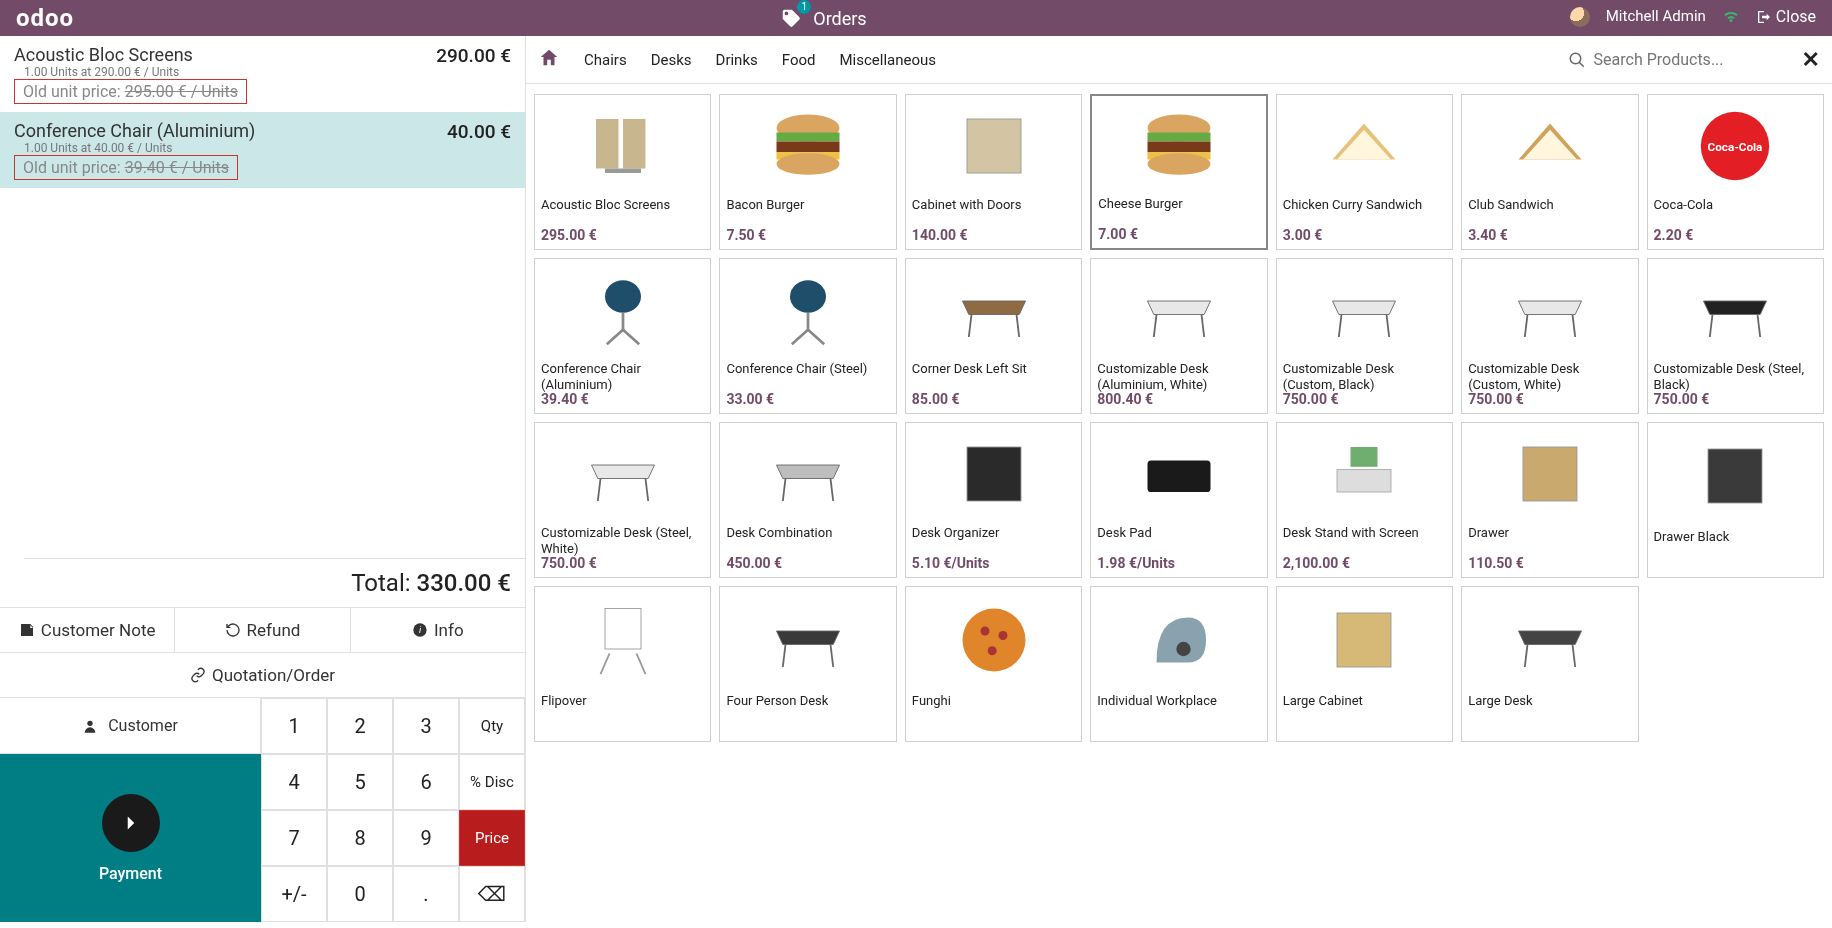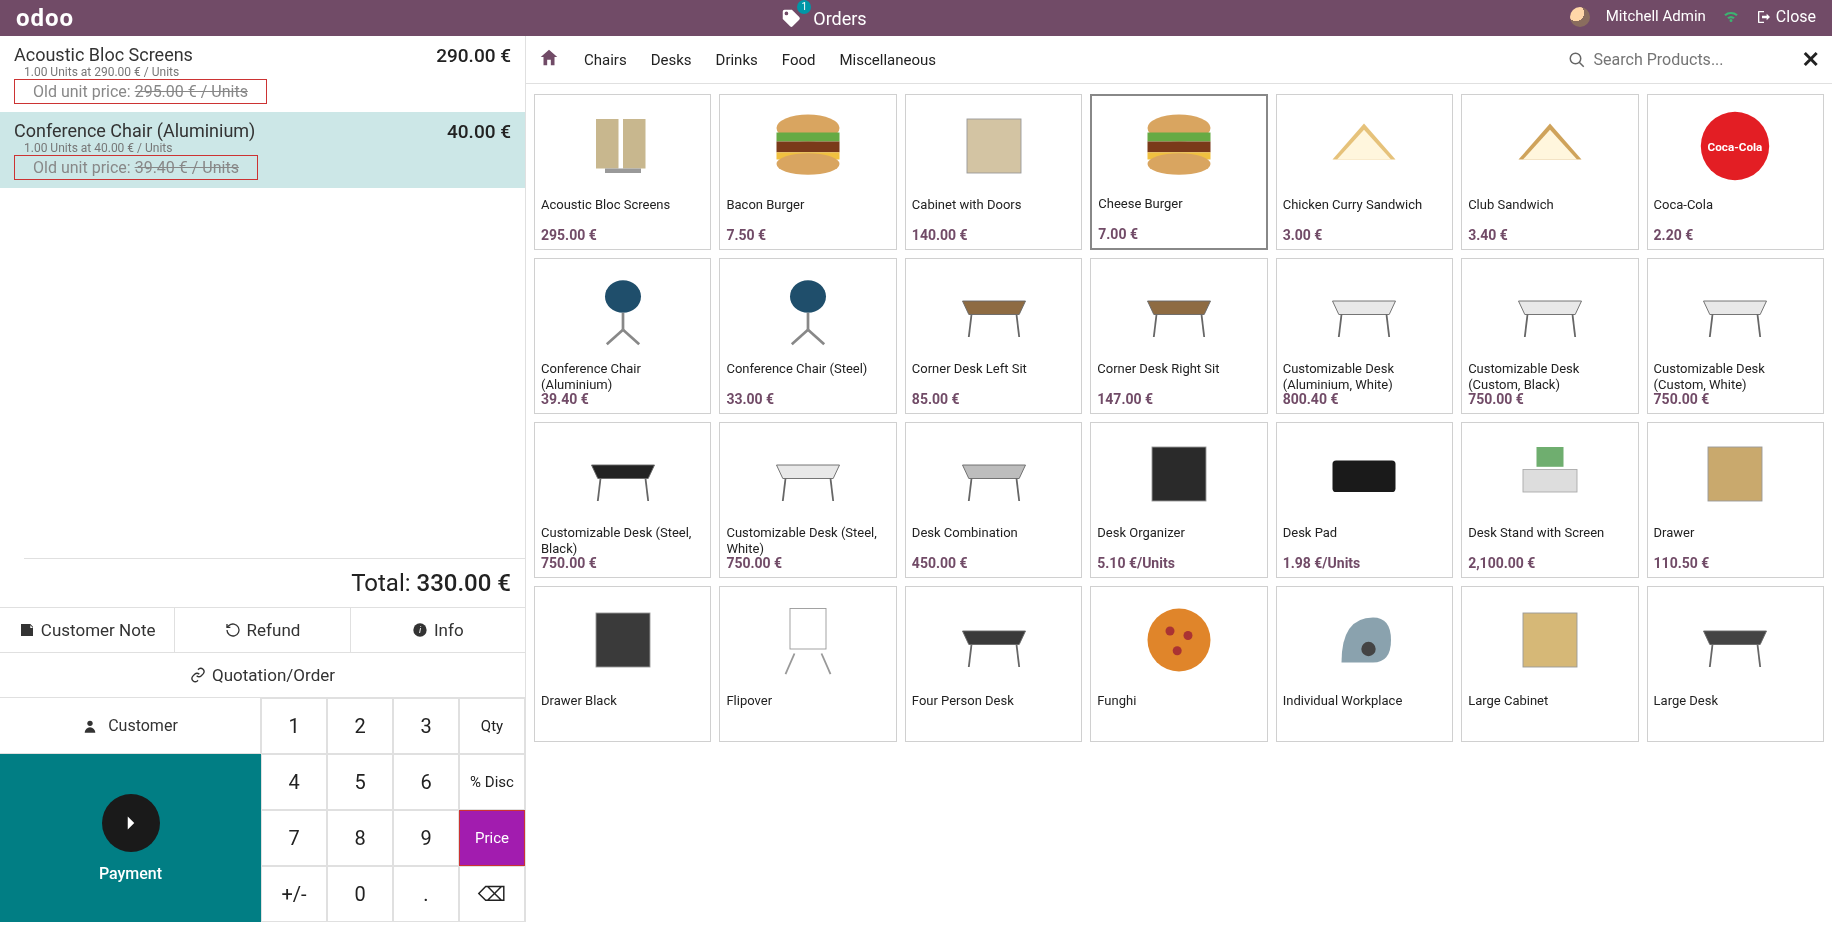--- a/index.html
+++ b/index.html
@@ -17,33 +17,33 @@
 .main { display: flex; height: calc(100vh - 42px); }
 .left-panel { width: 526px; display: flex; flex-direction: column; border-right: 1px solid #e0e0e0; }
 .order-items { flex: 1; overflow-y: auto; }
 .order-item { padding: 8px 14px; position: relative; }
 .order-item.selected { background: #cce7e7; }
 .order-item .title { font-size: 18px; color: #333; }
 .order-item .price { position: absolute; right: 14px; top: 8px; font-size: 19px; color: #222; font-weight: 500; }
 .order-item .sub { color: #777; font-size: 12px; padding-left: 10px; }
 .old-price { color: #888; font-size: 16px; padding-left: 10px; display: inline-block; }
 .old-price .strike { text-decoration: line-through; }
-.red-box { border: 1.5px solid #cc3333; padding: 2px 18px; display: inline-block; }
+.red-box { border: 1.5px solid #cc3333; padding: 2px 8px; display: inline-block; }
 .total-row { border-top: 1px solid #e0e0e0; padding: 10px 14px; font-size: 24px; text-align: right; color: #222; margin-left: 24px; }
 .action-row { display: flex; border-top: 1px solid #e0e0e0; }
 .action-row > div { flex: 1; text-align: center; padding: 12px 0; font-size: 17px; color: #333; border-right: 1px solid #e0e0e0; cursor: pointer; display: flex; align-items: center; justify-content: center; gap: 6px; }
 .action-row > div:last-child { border-right: none; }
 .quote-row { text-align: center; padding: 12px 0; font-size: 17px; color: #333; border-top: 1px solid #e0e0e0; display: flex; align-items: center; justify-content: center; gap: 6px; cursor: pointer; }
 .keypad-area { display: flex; border-top: 1px solid #e0e0e0; }
 .payment-btn { width: 264px; background: #017E84; color: #fff; display: flex; flex-direction: column; align-items: center; justify-content: center; gap: 12px; cursor: pointer; }
 .payment-circle { width: 58px; height: 58px; border-radius: 50%; background: #1a1a1a; display: flex; align-items: center; justify-content: center; }
 .keypad { display: grid; grid-template-columns: repeat(4, 66px); grid-auto-rows: 56px; }
 .keypad .key { border: 1px solid #e0e0e0; display: flex; align-items: center; justify-content: center; font-size: 20px; color: #222; cursor: pointer; background: #fff; }
 .keypad .label { font-size: 15px; }
-.keypad .key.price-active { background: #a21caf; color: #fff; border: 1.5px solid #cc3333; }
+.keypad .key.price-active { background: #b91c1c; color: #fff; border: 1.5px solid #cc3333; }
 .cust-row { display: flex; border-top: 1px solid #e0e0e0; height: 56px; }
 .cust-row .cust-btn { flex: 1; display: flex; align-items: center; justify-content: center; gap: 10px; font-size: 16px; color: #333; cursor: pointer; }
 
 .right-panel { flex: 1; display: flex; flex-direction: column; }
 .cat-bar { display: flex; align-items: center; border-bottom: 1px solid #e0e0e0; height: 48px; padding: 0 12px; gap: 24px; }
 .cat-bar .home { color: #714B67; cursor: pointer; }
 .cat-bar .cat { font-size: 15px; color: #222; cursor: pointer; }
 .cat-bar .search-wrap { margin-left: auto; display: flex; align-items: center; gap: 8px; }
 .cat-bar input { border: none; outline: none; font-size: 16px; color: #666; width: 200px; }
 .cat-bar .clear { font-size: 22px; font-weight: 700; color: #222; cursor: pointer; }
@@ -288,31 +288,20 @@
               <line x1="25" y1="55" x2="22" y2="80" stroke="#666" stroke-width="2"></line>
               <line x1="75" y1="55" x2="78" y2="80" stroke="#666" stroke-width="2"></line>
             </svg>
           </div>
           <div class="pname">Corner Desk Left Sit</div>
           <div class="pprice">85.00 €</div>
         </div>
         <div class="product">
           <div class="img">
             <svg width="90" height="90" viewBox="0 0 100 100">
-              <polygon points="15,40 85,40 78,55 22,55" fill="#8e6b42" stroke="#666"></polygon>
-              <line x1="25" y1="55" x2="22" y2="80" stroke="#666" stroke-width="2"></line>
-              <line x1="75" y1="55" x2="78" y2="80" stroke="#666" stroke-width="2"></line>
-            </svg>
-          </div>
-          <div class="pname">Corner Desk Right Sit</div>
-          <div class="pprice">147.00 €</div>
-        </div>
-        <div class="product">
-          <div class="img">
-            <svg width="90" height="90" viewBox="0 0 100 100">
               <polygon points="15,40 85,40 78,55 22,55" fill="#e8e8e8" stroke="#666"></polygon>
               <line x1="25" y1="55" x2="22" y2="80" stroke="#666" stroke-width="2"></line>
               <line x1="75" y1="55" x2="78" y2="80" stroke="#666" stroke-width="2"></line>
             </svg>
           </div>
           <div class="pname">Customizable Desk (Aluminium, White)</div>
           <div class="pprice">800.40 €</div>
         </div>
         <div class="product">
           <div class="img">

